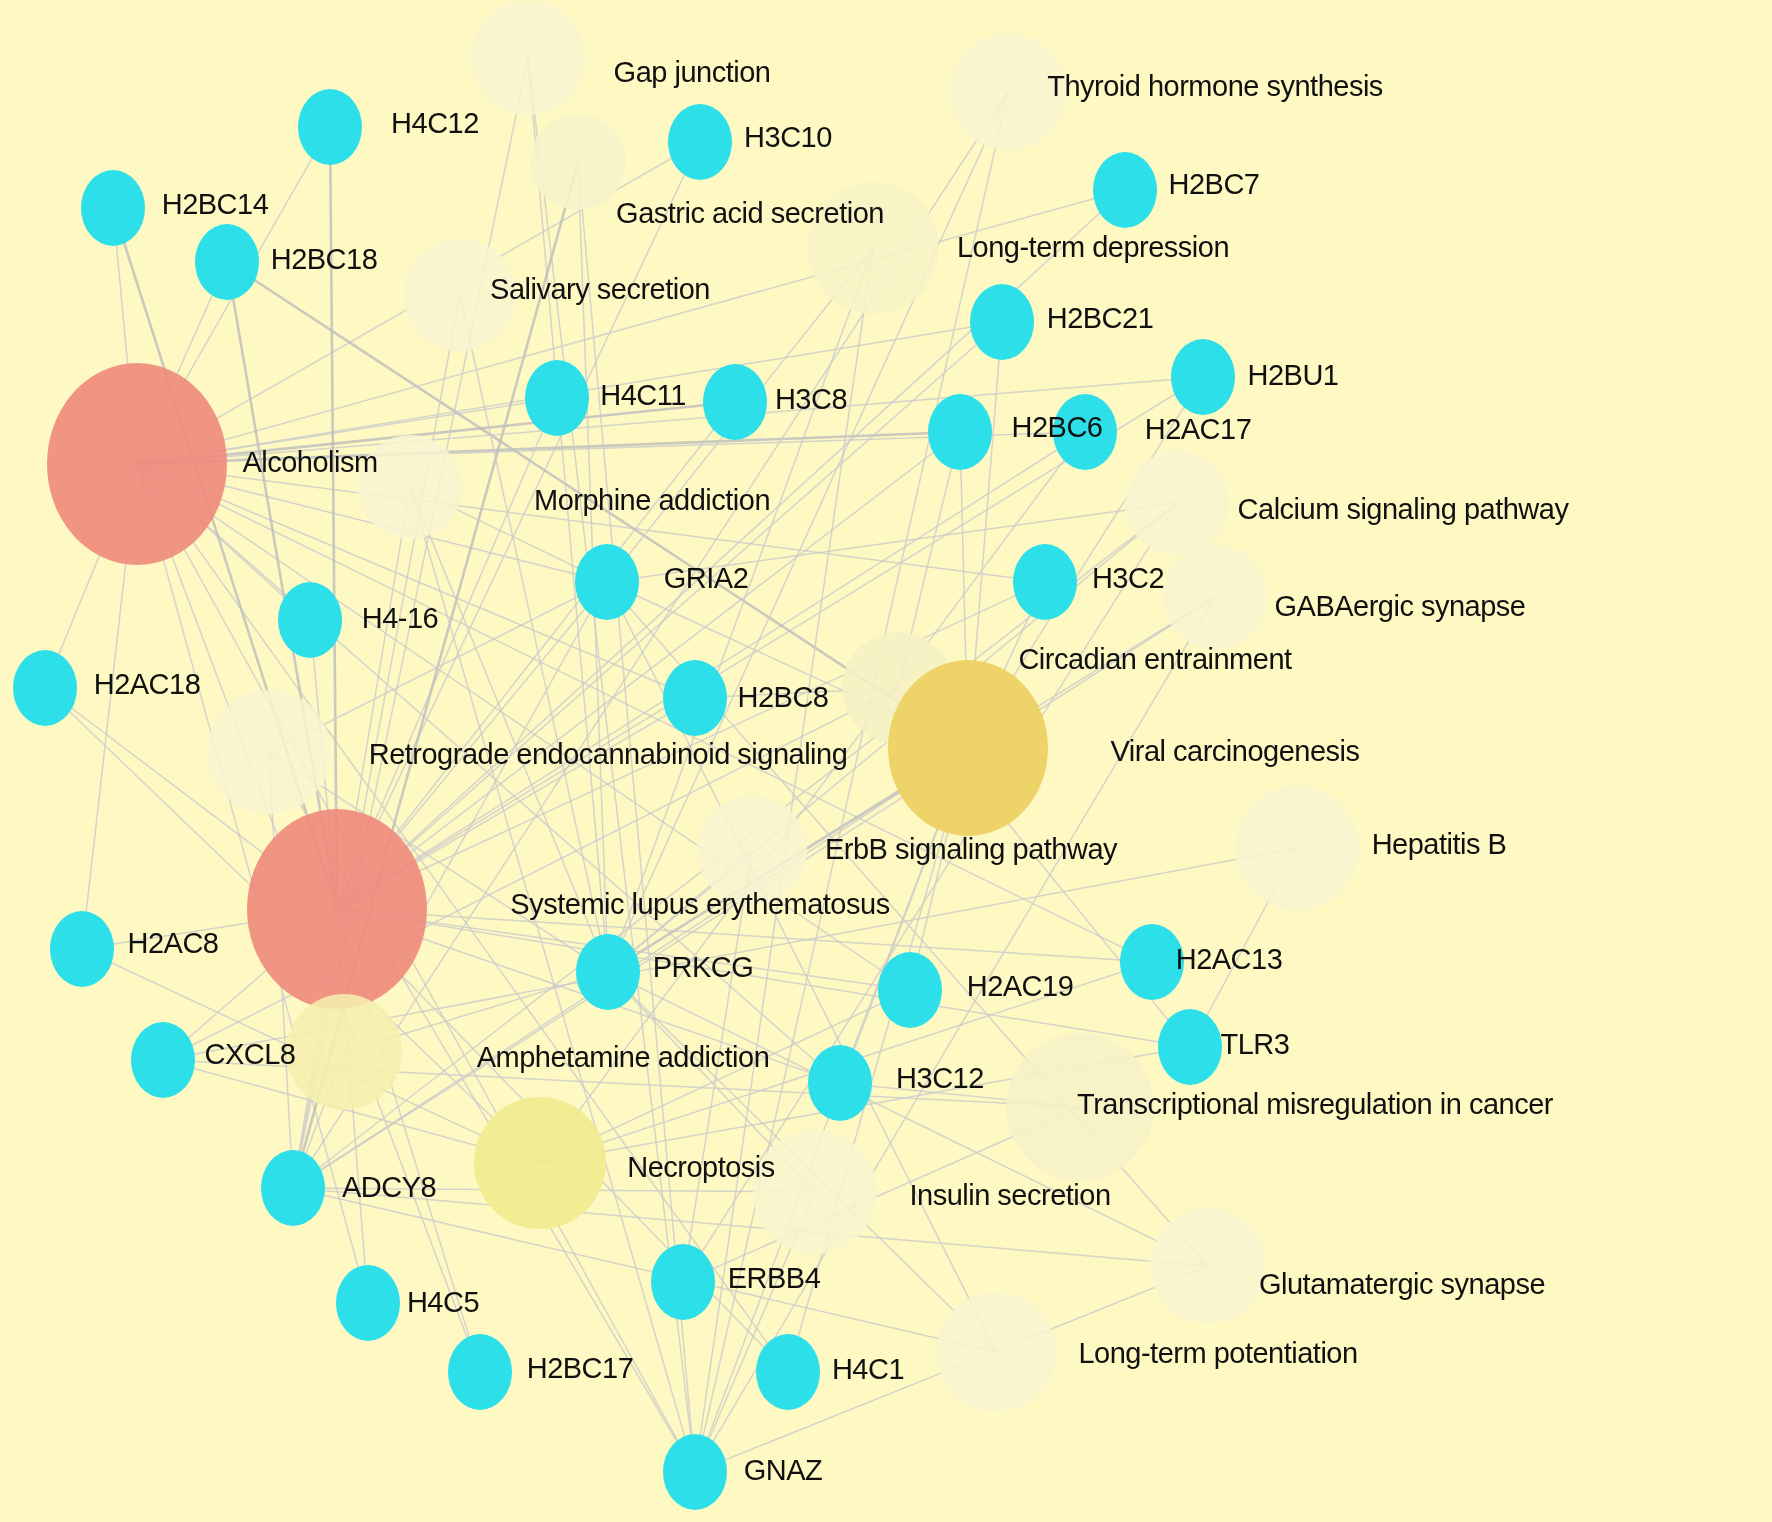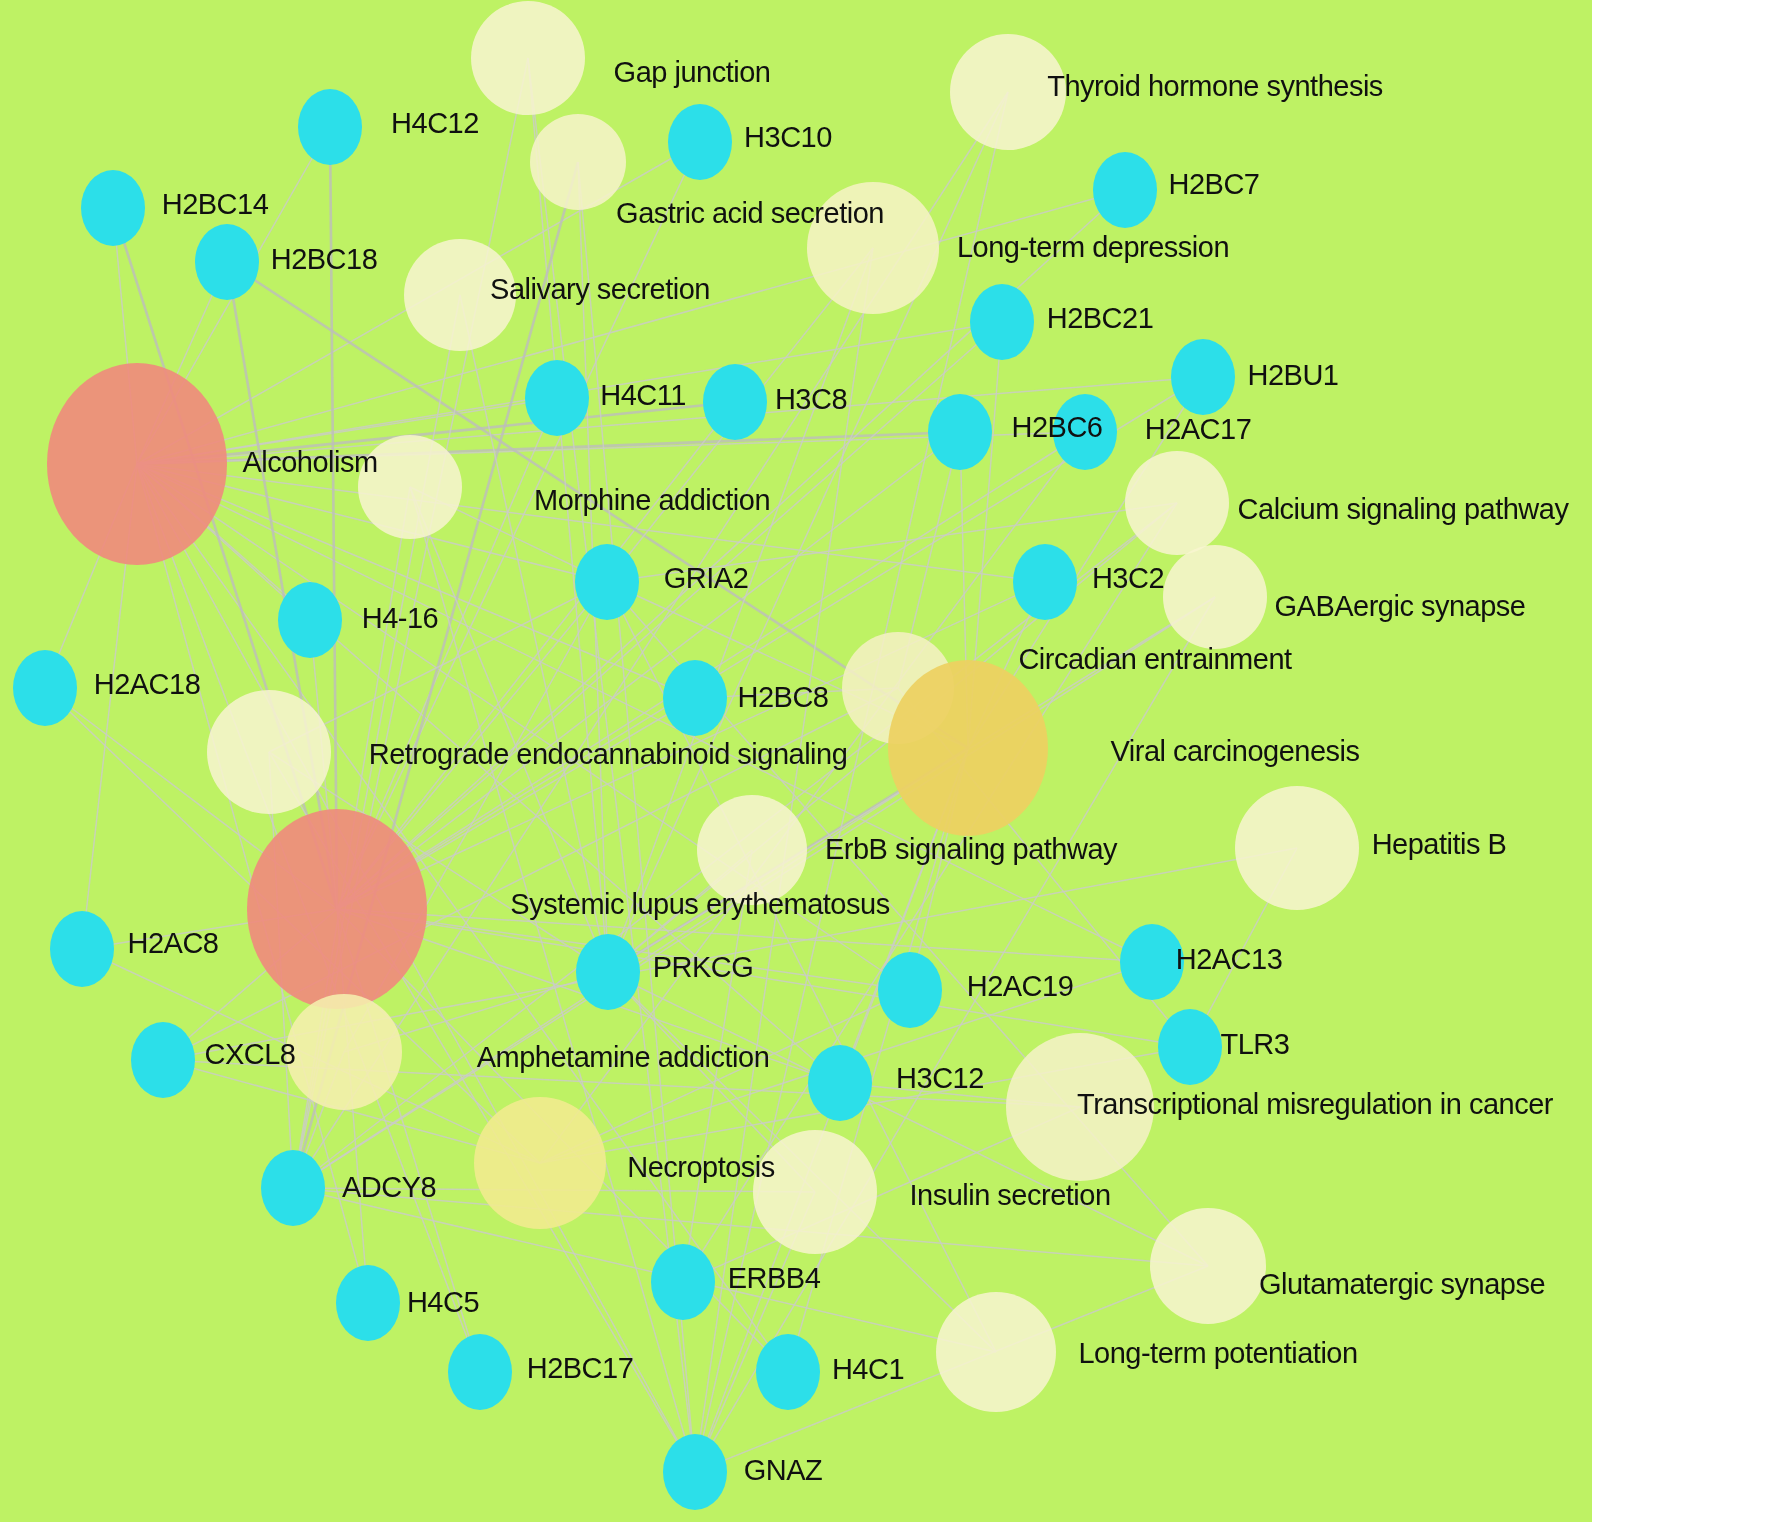--- a/index.html
+++ b/index.html
@@ -2,23 +2,23 @@
 <html><head>
 <meta charset="utf-8">
 <style>
   html, body {
     margin: 0;
     padding: 0;
     background: #ffffff;
   }
   #stage {
     position: relative;
-    width: 1592px;
+    width: 1772px;
     height: 1522px;
-    background: #bef264;
+    background: #fef9c3;
     overflow: hidden;
     font-family: "Liberation Sans", "DejaVu Sans", sans-serif;
   }
   svg#net {
     display: block;
     width: 1772px;
     height: 1522px;
   }
   svg#net text {
     font-family: "Liberation Sans", "DejaVu Sans", sans-serif;

